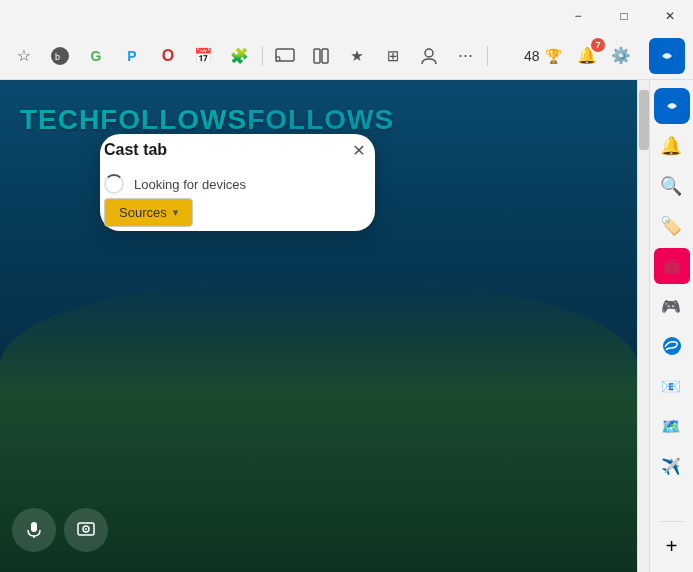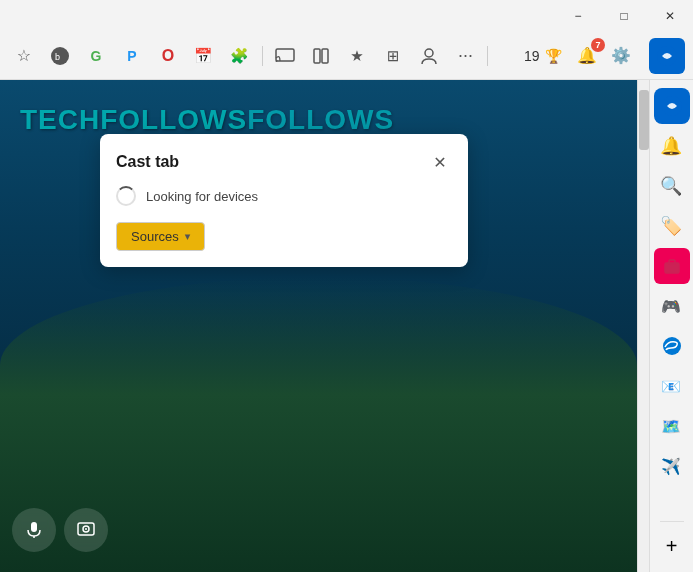--- a/index.html
+++ b/index.html
@@ -174,25 +174,25 @@
       color: white;
       font-size: 18px;
       backdrop-filter: blur(4px);
     }
 
     
     .cast-popup {
       position: absolute;
       top: 54px;
       left: 100px;
-      width: 368px;
+      width: 275px;
       background: white;
-      border-radius: 8px;
+      border-radius: 20px;
       box-shadow: 0 4px 20px rgba(0,0,0,0.25);
-      padding: 16px;
+      padding: 4px;
       z-index: 100;
     }
     .cast-popup-header {
       display: flex;
       align-items: center;
       justify-content: space-between;
       margin-bottom: 12px;
     }
     .cast-popup-title {
       font-size: 16px;
@@ -210,21 +210,21 @@
       display: flex;
       align-items: center;
       justify-content: center;
       border-radius: 4px;
     }
 
     .cast-status {
       display: flex;
       align-items: center;
       gap: 10px;
-      margin-bottom: 16px;
+      margin-bottom: 4px;
     }
     .cast-spinner {
       width: 20px;
       height: 20px;
       border: 2px solid #e0e0e0;
       border-top: 2px solid #555;
       border-radius: 50%;
       animation: spin 1s linear infinite;
     }
     @keyframes spin {
@@ -336,21 +336,21 @@
         <circle cx="10" cy="7" r="4" fill="none" stroke="#555" stroke-width="1.5"></circle>
         <path d="M3 18 Q3 13 10 13 Q17 13 17 18" fill="none" stroke="#555" stroke-width="1.5"></path>
       </svg>
   </div>
   <div class="toolbar-icon" style="font-size:18px; letter-spacing:-1px;">···</div>
 
   <div class="toolbar-divider"></div>
 
   <div class="nav-area">
     <div class="score-area">
-      <span>19</span>
+      <span>48</span>
       <span>🏆</span>
     </div>
     <div class="toolbar-icon" style="position:relative;">
       <span>🔔</span>
       <span class="badge">7</span>
     </div>
     <div class="toolbar-icon" style="font-size:16px;">⚙️</div>
   </div>
 
   <div class="toolbar-icon" style="margin-left:4px; background:#0066cc; border-radius:6px; color:white; font-size:14px; width:36px; height:36px;">

